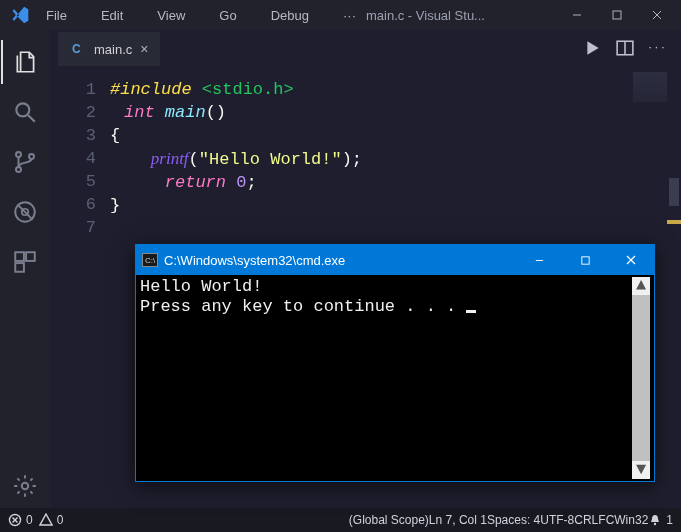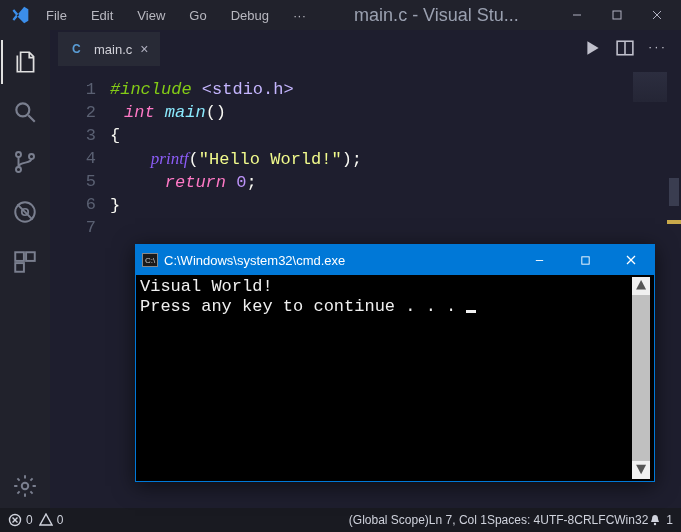--- a/index.html
+++ b/index.html
@@ -15,24 +15,24 @@
 
   
   .titlebar {
     height: 30px;
     background: #21222c;
     display: flex;
     align-items: center;
     padding: 0 4px;
   }
   .app-logo { width:20px; height:20px; margin:0 6px; }
-  .menu { display:flex; gap:4px; }
+  .menu { display:flex; gap:14px; }
   .menu-item { padding:4px 10px; color:#b8b8c0; cursor:default; }
   .menu-ellipsis { padding:4px 10px; color:#b8b8c0; }
-  .title-center { flex:1; text-align:center; color:#9aa0b0; font-size:18px; }
+  .title-center { flex:1; text-align:left; color:#9aa0b0; font-size:13px; }
   .win-controls { display:flex; }
   .win-btn { width:40px; height:30px; display:flex; align-items:center; justify-content:center; color:#b0b0c0; }
   .win-btn svg { stroke:#b0b0c0; }
 
   
   .main {
     display:flex;
     height: calc(100% - 30px - 24px);
   }
 
@@ -82,22 +82,22 @@
     position:relative;
   }
   .gutter {
     width:60px; text-align:right;
     padding:10px 14px 0 0;
     color:#5a6072;
     user-select:none;
   }
   .codelines { padding:10px 0 0 0; }
   .codelines .line { white-space:pre; }
-  .tok-include   { color:#84cc16; font-style:italic;text-align:right; }
-  .tok-inc-path  { color:#c4b5fd; }
+  .tok-include   { color:#fde047; font-style:italic;text-align:right; }
+  .tok-inc-path  { color:#22c55e; }
   .tok-keyword   { color:#ff79c6; font-style:italic;margin-left:14px; }
   .tok-func      { color:#8be9fd; font-style:italic; }
   .tok-brace     { color:#f8f8f2; }
   .tok-call      { color:#8b5cf6; font-style:italic;font-family:Liberation Serif, serif; }
   .tok-string    { color:#f1fa8c; }
   .tok-num       { color:#bd93f9; }
   .tok-punct     { color:#f8f8f2; }
 
   .minimap {
     position:absolute; right:14px; top:42px;
@@ -379,21 +379,21 @@
         </svg>
     </div>
     <div class="cbtn">
       <svg viewBox="0 0 12 12" width="12" height="12">
           <line x1="2" y1="2" x2="10" y2="10" stroke="#fff" stroke-width="1.2"></line>
           <line x1="10" y1="2" x2="2" y2="10" stroke="#fff" stroke-width="1.2"></line>
         </svg>
     </div>
   </div>
   <div class="console-body">
-    <div class="out"><span>Visual World!</span>
+    <div class="out"><span>Hello World!</span>
 <span>Press any key to continue . . . </span><span class="console-cursor"></span></div>
     <div class="console-scroll">
       <div class="arrow">▲</div>
       <div class="track"></div>
       <div class="arrow">▼</div>
     </div>
   </div>
 </div>
 
 </body></html>

